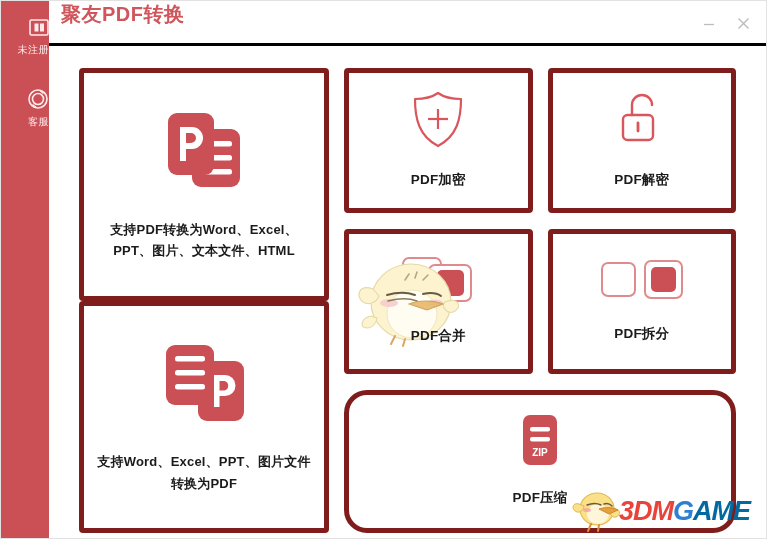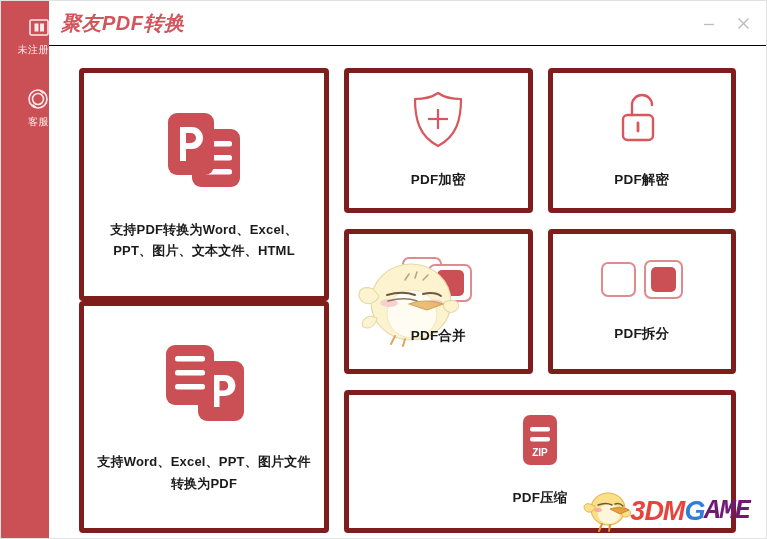--- a/index.html
+++ b/index.html
@@ -55,24 +55,23 @@
     flex: 1 1 auto;
     position: relative;
     background: #ffffff;
     display: flex;
     flex-direction: column;
   }
   .titlebar {
     height: 45px;
     flex: 0 0 45px;
     display: flex;
-    align-items: center;
-    border-bottom: 1px solid #000000;
-    position: relative;
-    font-style: italic;
+    align-items: flex-start;
+    border-bottom: 3px solid #000000;
+    position: relative;
   }
   .app-title {
     margin-left: 12px;
     color: #d1565c;
     font-size: 20px;
     font-weight: bold;
     letter-spacing: 0.5px;
   }
   .win-btns {
     position: absolute;
@@ -121,21 +120,21 @@
     border-radius: 4px;
     display: flex;
     flex-direction: column;
     align-items: center;
     justify-content: center;
     cursor: pointer;
     position: relative;
   }
   .card-big { flex: 1 1 0; }
   .card-sm  { flex: 1 1 0; height: 145px; }
-  .card-wide { height: 143px; }
+  .card-wide { height: 143px; border-radius: 23px; }
 
   .card-label {
     font-size: 13.5px;
     font-weight: bold;
     color: #1b1b1b;
     text-align: center;
     line-height: 1.65;
     letter-spacing: 0.2px;
   }
   .card-label-big {
@@ -162,21 +161,21 @@
     z-index: 6;
   }
   .wm-text {
     font-size: 27px;
     font-weight: bold;
     font-style: italic;
     letter-spacing: -1px;
   }
   .wm-3dm { color: #e8443b; }
   .wm-g { color: #2f7fd4; }
-  .wm-ame { color: #701a75; font-family: Liberation Mono, monospace; }
+  .wm-ame { color: #0369a1; }
 </style>
 </head>
 <body>
 
 <div id="app">
 
   <div class="sidebar">
 
     <div class="side-item" style="margin-top:4px;">
       <span class="ico">

